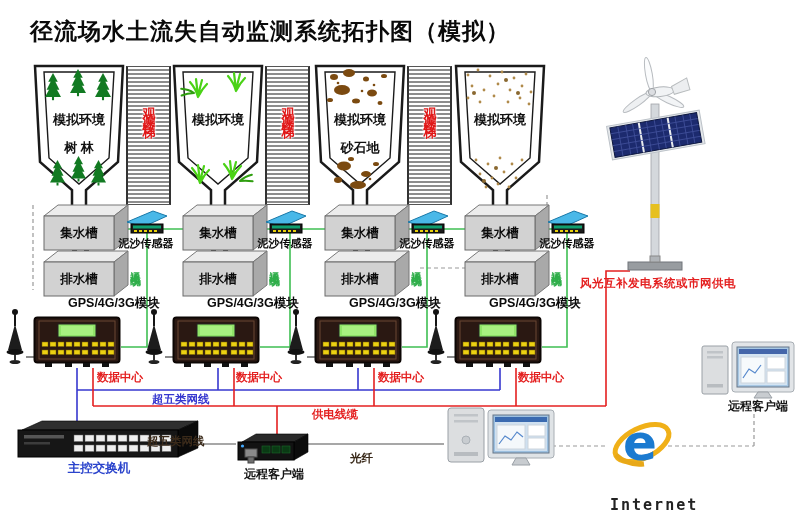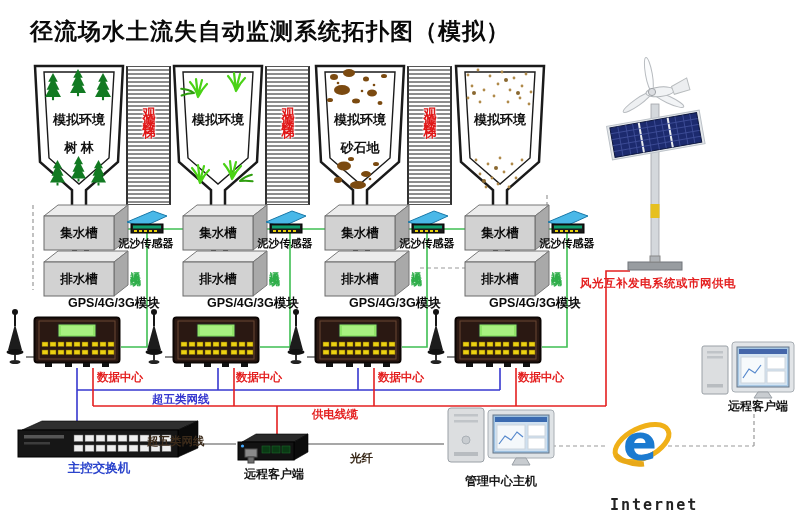--- a/index.html
+++ b/index.html
@@ -674,21 +674,20 @@
     <rect x="46" y="4" width="66" height="48" rx="3" fill="#dfe3e6" stroke="#a8aeb4"></rect>
     <rect x="51" y="9" width="56" height="38" fill="#9cc0e0" stroke="#667788"></rect>
     <rect x="53" y="11" width="52" height="34" fill="#cfe0f0"></rect>
     <rect x="53" y="11" width="52" height="5" fill="#3a6ab0"></rect>
     <rect x="55" y="19" width="28" height="24" fill="#f4f8fb" stroke="#ccd4dc"></rect>
     <polyline points="57,38 63,30 69,34 75,26 81,31" fill="none" stroke="#5588cc" stroke-width="1.2"></polyline>
     <rect x="86" y="19" width="17" height="11" fill="#ffffff" stroke="#ccd4dc"></rect>
     <rect x="86" y="32" width="17" height="11" fill="#ffffff" stroke="#ccd4dc"></rect>
     <polygon points="74,52 84,52 88,59 70,59" fill="#c8ccd0" stroke="#9aa0a6"></polygon>
   </svg>
-  <div class="abs lbl black" style="left:446px;top:473px;width:110px;text-align:center">管理中心主机</div>
 
   <svg class="abs dev" style="left:606px;top:410px" width="72" height="62" viewBox="0 0 72 62">
     <ellipse cx="36" cy="33" rx="29" ry="15" fill="none" stroke="#f0b018" stroke-width="5" transform="rotate(-26 36 33)"></ellipse>
     <text x="17" y="50" font-size="50" font-weight="bold" fill="#1b7ad0" font-family="DejaVu Sans, Liberation Sans, sans-serif">e</text>
     <path d="M10,45 Q22,56 38,54" fill="none" stroke="#e8a818" stroke-width="5"></path>
   </svg>
   <div class="abs lbl mono" style="left:610px;top:468px;width:80px;text-align:center">Internet</div>
 
   <svg class="abs dev" style="left:694px;top:338px" width="104" height="64" viewBox="0 0 104 64">
     <rect x="8" y="8" width="26" height="48" rx="2" fill="#dcdee0" stroke="#9aa0a6"></rect>

